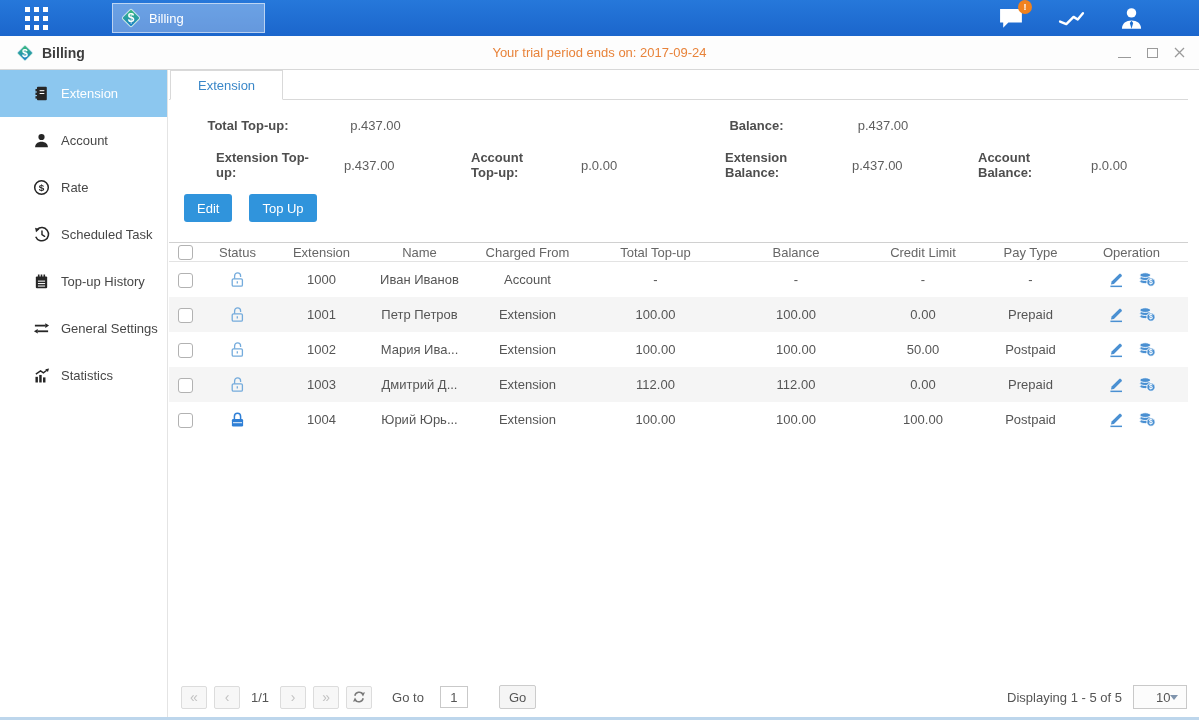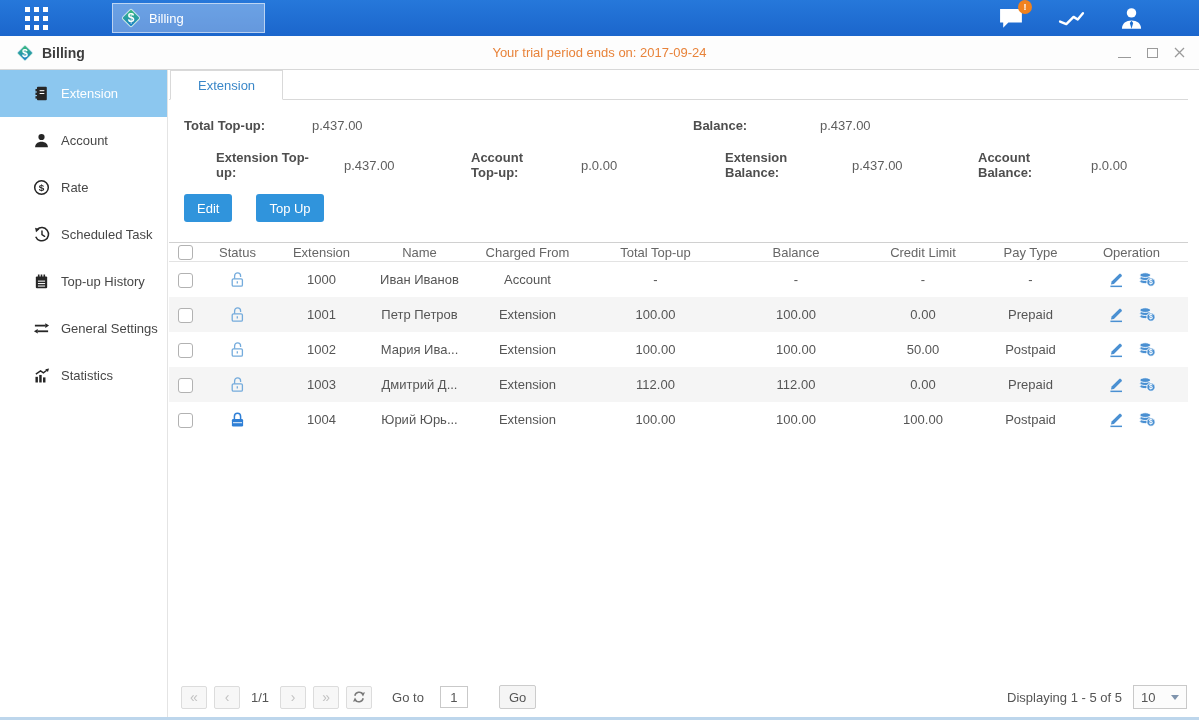--- a/index.html
+++ b/index.html
@@ -55,26 +55,26 @@
   .tabstrip { height:30px; border-bottom:1px solid #d9d9d9; display:flex; align-items:flex-end; }
   .tab { height:30px; line-height:29px; padding:0 27px; background:#fff; border:1px solid #d9d9d9;
     border-bottom:1px solid #fff; margin-bottom:-1px; margin-left:1px; color:#3a87c8; font-size:13px; cursor:pointer; }
 
   
   .summary { margin:18px 0 0 15px; display:grid;
     grid-template-columns:128px 127px 110px 144px 127px 126px 113px 1fr;
     grid-row-gap:17px; font-size:13px; align-items:center; }
   .sum-label { font-weight:bold; color:#4e4e4e; }
   .sum-value { color:#5e5e5e; }
-  .g-r1 { grid-row:1; } .g-r2 { grid-row:2;padding-left:32px; }
+  .g-r1 { grid-row:1;text-align:center; } .g-r2 { grid-row:2;padding-left:32px; }
   .g-c1{grid-column:1}.g-c2{grid-column:2}.g-c3{grid-column:3}.g-c4{grid-column:4}
   .g-c5{grid-column:5}.g-c6{grid-column:6}.g-c7{grid-column:7}.g-c8{grid-column:8}
 
   
-  .toolbar { margin:14px 0 0 15px; display:flex; gap:24px; }
+  .toolbar { margin:14px 0 0 15px; display:flex; gap:17px; }
   .btn { background:#3094dc; color:#fff; border:0; border-radius:3px; height:28px; padding:0 13px;
     font-size:13px; font-family:inherit; cursor:pointer; }
 
   
   .table { margin-top:20px; font-size:13px; color:#555; }
   .thead { display:flex; align-items:center; height:20px; border-top:1px solid #d0d0d0;
     border-bottom:1px solid #e3e3e3; color:#666; }
   .tr { display:flex; align-items:center; height:35px; background:#fff; }
   .tr.alt { background:#f5f5f5; }
   .th,.td { flex:none; text-align:center; white-space:nowrap; overflow:hidden; }
@@ -100,21 +100,21 @@
   .pg-btn.refresh { color:#7a7a7a; }
   .pg-btn.refresh svg { width:14px; height:14px; }
   .page-indicator { margin:0 4px; color:#555; }
   .goto-label { margin-left:13px; }
   .goto-input { width:28px; height:22px; border:1px solid #c9c9c9; text-align:center; font-size:13px;
     color:#555; font-family:inherit; margin-left:9px; }
   .go-btn { margin-left:24px; height:24px; padding:0 9px; border:1px solid #ccc; background:#f5f5f5;
     border-radius:2px; color:#555; font-size:13px; font-family:inherit; cursor:pointer; }
   .display-info { margin-left:auto; display:flex; align-items:center; gap:11px; }
   .size-select { width:54px; height:24px; border:1px solid #c9c9c9; background:#fcfcfc; display:flex;
-    align-items:center; justify-content:space-between; padding:0 7px; cursor:pointer; }
+    align-items:center; justify-content:space-between; padding:0 22px; cursor:pointer; }
   .caret { width:0; height:0; border-left:4px solid transparent; border-right:4px solid transparent;
     border-top:5px solid #7f94ad; }
 </style>
 </head>
 <body>
 
 <div class="screen">
 
   <div class="topbar">
     <div class="launcher">

